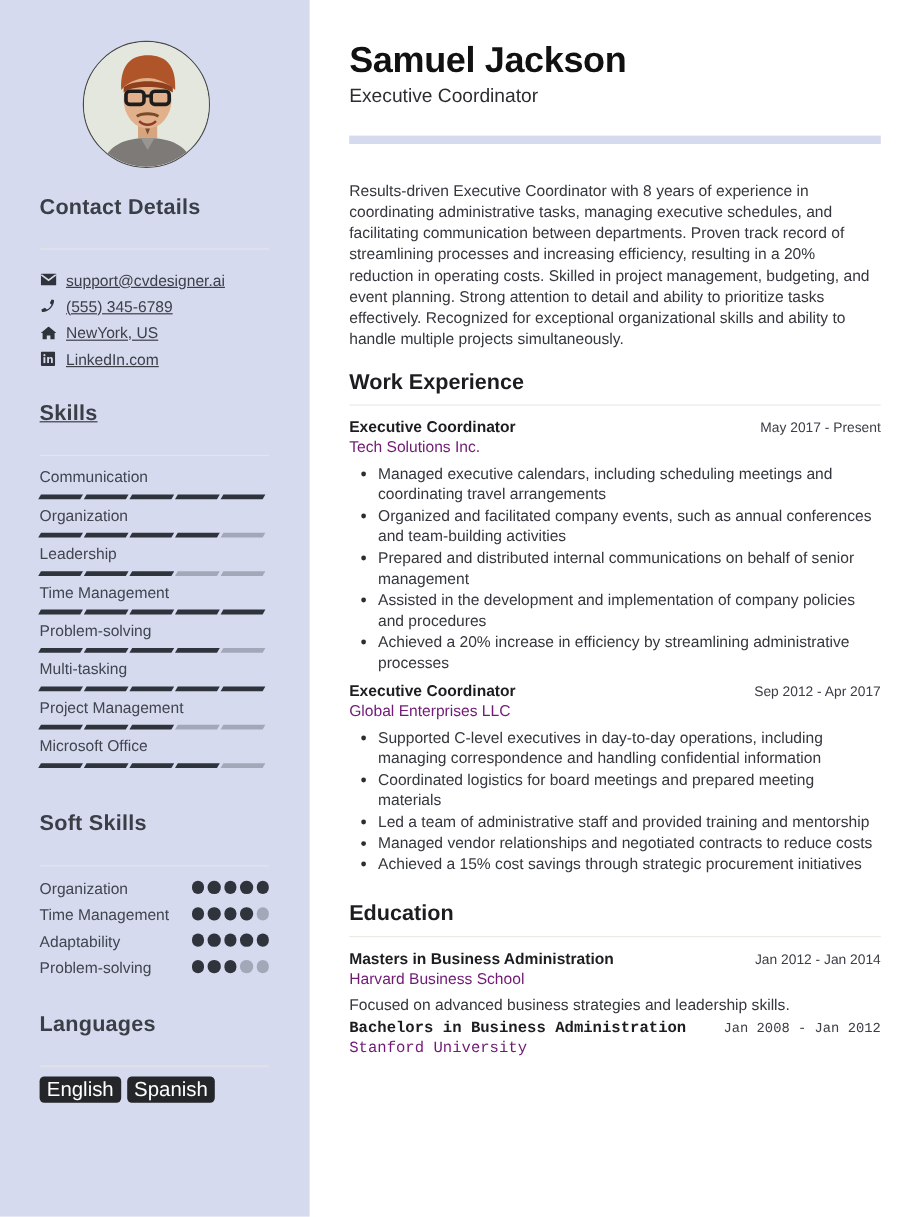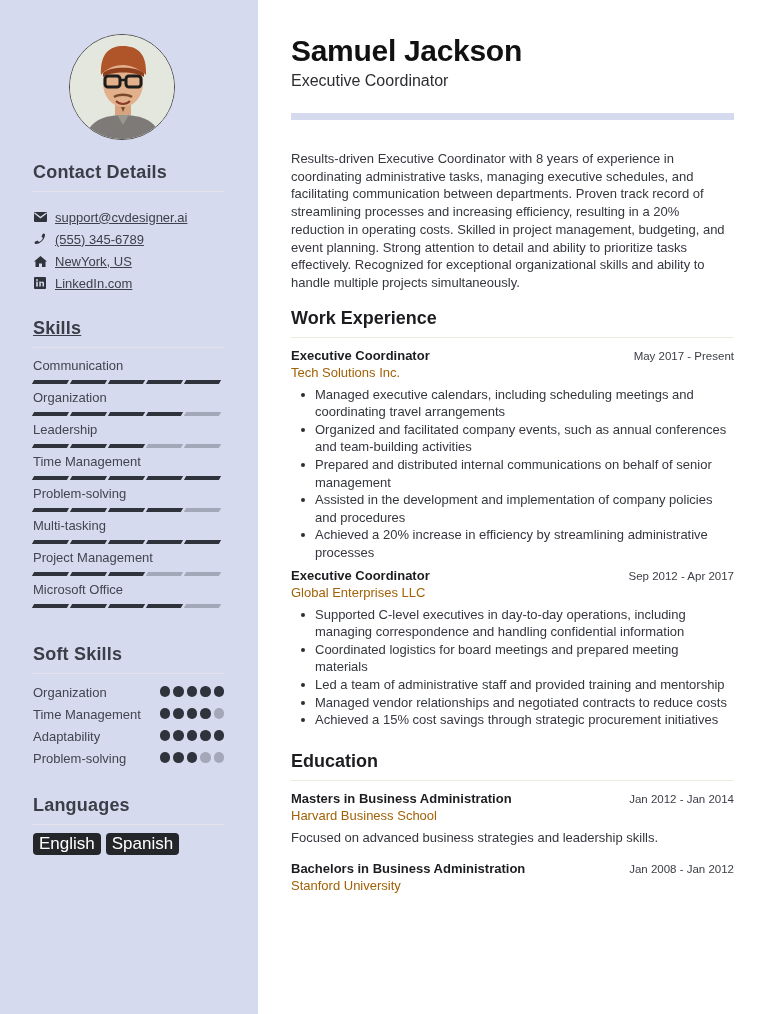--- a/index.html
+++ b/index.html
@@ -16,21 +16,21 @@
     border: 1.5px solid #4a4a4a;
     margin-left: 36px;
     background: #e3e6dd;
     position: relative; overflow: hidden;
   }
   .avatar svg { position: absolute; left: 0; top: 0; }
 
   .side-section { width: 191px; }
   .side-title {
     font-size: 18px; font-weight: bold; color: #3a3e47; letter-spacing: 0.2px;
-    padding-bottom: 8px; border-bottom: 1px solid #e6e4ea;
+    padding-bottom: 24px; border-bottom: 1px solid #e6e4ea;
   }
   .contact { margin-top: 22px; }
   .contact .side-title { margin-bottom: 14px; }
   .contact-row { display: flex; align-items: center; height: 22px; font-size: 13px; color: #3d4049; text-decoration: underline; }
   .contact-row .ico { width: 14px; height: 14px; margin-right: 8px; display: inline-flex; align-items: center; justify-content: center; }
   .contact-row .ico svg { display: block; }
 
   .skills { margin-top: 24px; }
   .skills .side-title { margin-bottom: 10px; text-decoration: underline; }
   .skill { height: 32px; }
@@ -60,29 +60,29 @@
 
   .section-title {
     font-size: 18px; font-weight: bold; color: #1c1d20;
     padding-bottom: 8px; border-bottom: 1px solid #ecebe2;
   }
   .work { margin-top: 16px; }
   .job { margin-top: 10px; }
   .job-head { display: flex; justify-content: space-between; align-items: baseline; }
   .job-title { font-size: 13px; font-weight: bold; color: #1c1d20; }
   .job-date { font-size: 11.5px; color: #3b3e45; }
-  .job-org { font-size: 13px; color: #a16207; margin-top: 2px; }
+  .job-org { font-size: 13px; color: #701a75; margin-top: 2px; }
   .job ul { list-style: none; margin-top: 6px; padding-left: 8px; }
   .job li { font-size: 13px; line-height: 17.6px; color: #34373d; position: relative; padding-left: 16px; margin-bottom: 0; }
   .job li::before { content: ""; position: absolute; left: 2px; top: 7px; width: 4px; height: 4px; border-radius: 50%; background: #2b2d31; }
   .job + .job { margin-top: 6px; }
 
   .edu { margin-top: 22px; }
   .edu-item { margin-top: 10px; }
-  .edu-item + .edu-item { margin-top: 16px; }
+  .edu-item + .edu-item { margin-top: 4px; font-family: Liberation Mono, monospace; }
   .edu-desc { font-size: 13px; color: #34373d; margin-top: 7px; }
 </style>
 </head>
 <body>
 
 <aside class="sidebar">
   <div class="avatar">
     <svg width="106" height="106" viewBox="0 0 106 106">
       <rect width="106" height="106" fill="#e4e7de"></rect>
       <path d="M14 106 C18 86 34 80 53 80 C72 80 88 86 92 106 Z" fill="#7d7a77"></path>

